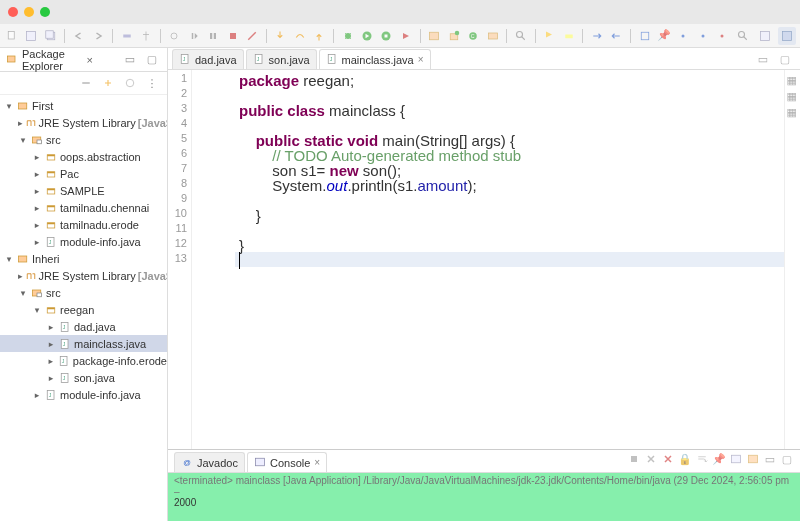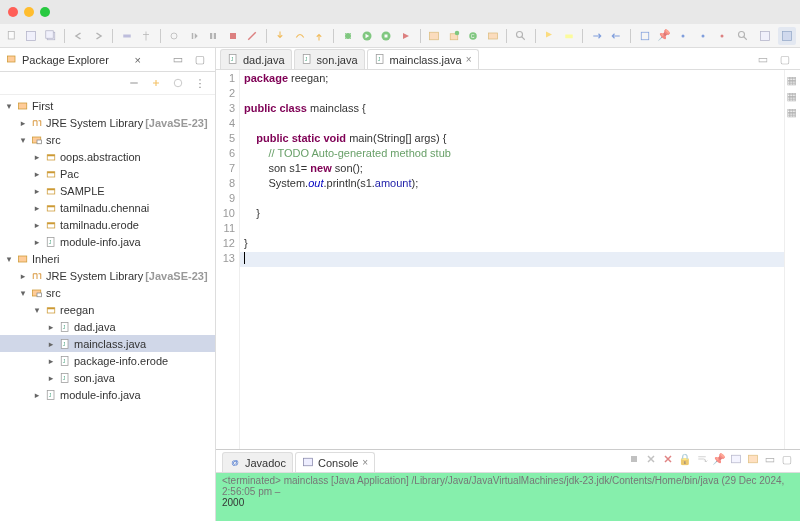--- a/index.html
+++ b/index.html
@@ -7,42 +7,42 @@
 .titlebar { height: 24px; display: flex; align-items: center; padding: 0 8px; background: #e8e8e8; position: relative; }
 .traffic { display: flex; gap: 6px; }
 .dot { width: 10px; height: 10px; border-radius: 50%; }
 .dot.r { background: #ff5f57; } .dot.y { background: #ffbd2e; } .dot.g { background: #28c940; }
 .title { position: absolute; left: 50%; transform: translateX(-50%); display: flex; align-items: center; gap: 4px; font-weight: 500; color: #555; }
 .toolbar { height: 24px; display: flex; align-items: center; padding: 0 4px; gap: 4px; background: #f5f5f5; border-bottom: 1px solid #ddd; }
 .tbtn { width: 18px; height: 18px; display: flex; align-items: center; justify-content: center; opacity: 0.6; cursor: pointer;}
 .tsep { width: 1px; height: 14px; background: #ccc; margin: 0 2px; }
 .toolbar-right { margin-left: auto; display: flex; gap: 4px; align-items: center; }
 .main { display: flex; height: calc(100% - 48px); }
-.sidebar { width: 216px; background: #fff; border-right: 1px solid #ddd; display: flex; flex-direction: column; }
+.sidebar { width: 168px; background: #fff; border-right: 1px solid #ddd; display: flex; flex-direction: column; }
 .view-header { height: 24px; display: flex; align-items: center; padding: 0 6px; border-bottom: 1px solid #ddd; gap: 4px; }
 .view-title { flex: 1; font-weight: 500; }
 .view-close { cursor: pointer; color: #666; }
 .view-tools { display: flex; gap: 4px; justify-content: flex-end; padding: 2px 6px; border-bottom: 1px solid #eee; }
 .tree { flex: 1; overflow: auto; padding: 2px 0; }
 .tree-item { display: flex; align-items: center; height: 17px; padding-left: 4px; cursor: pointer; white-space: nowrap; }
 .tree-item.sel { background: #d0d7e8; }
 .twisty { width: 10px; display: inline-flex; justify-content: center; color: #666; font-size: 9px; }
 .ti-icon { width: 14px; display: inline-flex; justify-content: center; margin: 0 2px; }
 .ti-label { color: #333; }
 .ti-dec { color: #999; margin-left: 2px; font-weight: bold; }
 .editor-area { flex: 1; display: flex; flex-direction: column; background: #fff; }
 .etabs { height: 22px; display: flex; align-items: flex-end; padding: 0 4px; border-bottom: 1px solid #ddd; position: relative; }
 .etab { display: inline-flex; align-items: center; gap: 4px; padding: 2px 6px; border: 1px solid #ddd; border-bottom: none; margin-right: 2px; background: #f0f0f0; cursor: pointer; border-radius: 3px 3px 0 0; height: 20px; }
 .etab.active { background: #fff; }
 .etab-close { color: #888; font-size: 10px; }
 .etab-icons { position: absolute; right: 6px; top: 2px; display: flex; gap: 4px; }
 .editor-body { flex: 1; display: flex; position: relative; overflow: hidden; }
 .gutter { width: 24px; background: #fff; text-align: right; padding: 2px 4px 0 0; font-family: Menlo, Consolas, monospace; font-size: 11px; color: #999; border-right: 1px solid #eee; }
 .gutter div { height: 15px; }
-.code { flex: 1; font-family: Menlo, Consolas, monospace; font-size: 11px; padding: 2px 4px; white-space: pre; position: relative; }
+.code { flex: 1; font-family: Menlo, Consolas, monospace; font-size: 15px; padding: 2px 4px; white-space: pre; position: relative; margin-left: 43px; }
 .code .line { height: 15px; }
 .kw { color: #7f0055; font-weight: bold; }
 .cm { color: #69a069; text-align: center; }
 .st { color: #0000c0; font-style: italic;}
 .fl { color: #2222aa; }
 .carline { position: absolute; left: 0; right: 0; height: 15px; background: #e8eef7; z-index: 0;}
 .code .line > span {position:relative; z-index:1}
 .caret { border-left: 1px solid #000; animation: blink 1s infinite; }
 @keyframes blink { 50% { opacity: 0; } }
 .right-ruler { width: 16px; border-left: 1px solid #eee; display:flex; flex-direction:column; align-items:center; gap:4px; padding-top:4px;}

